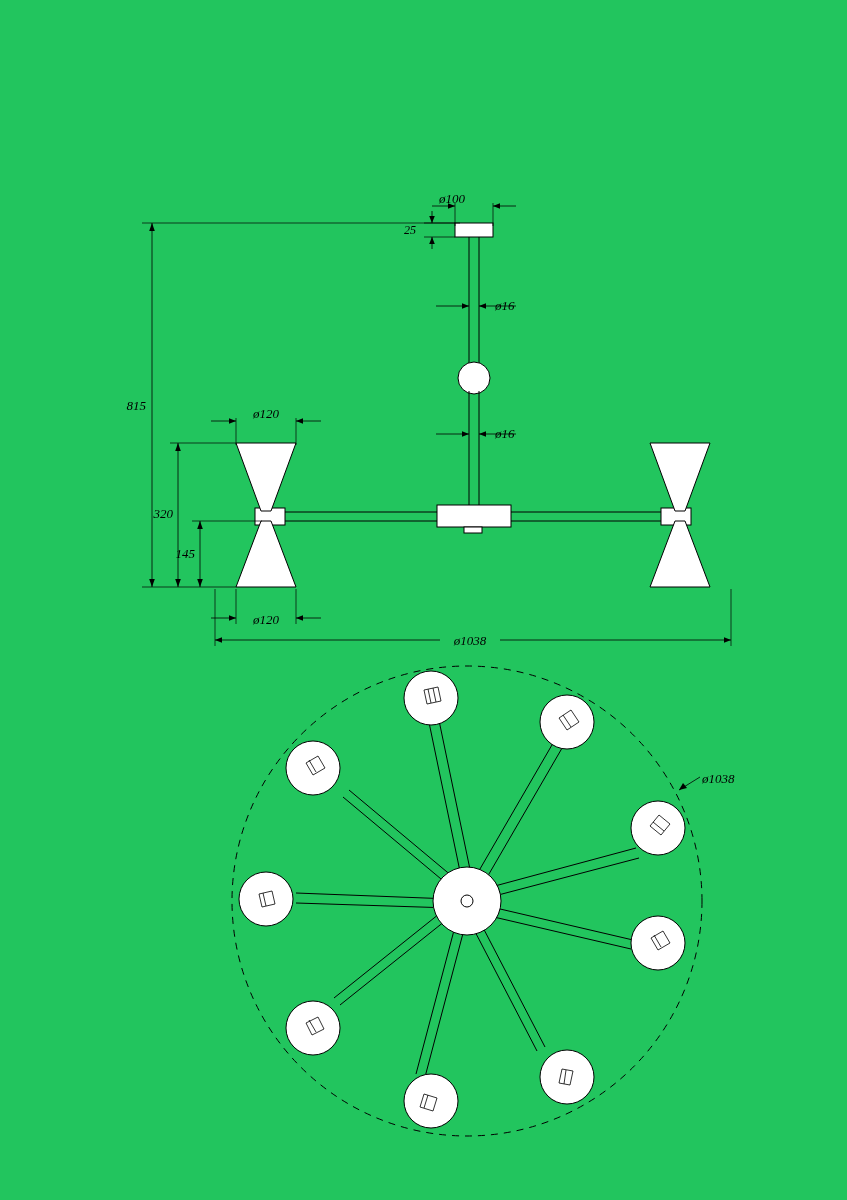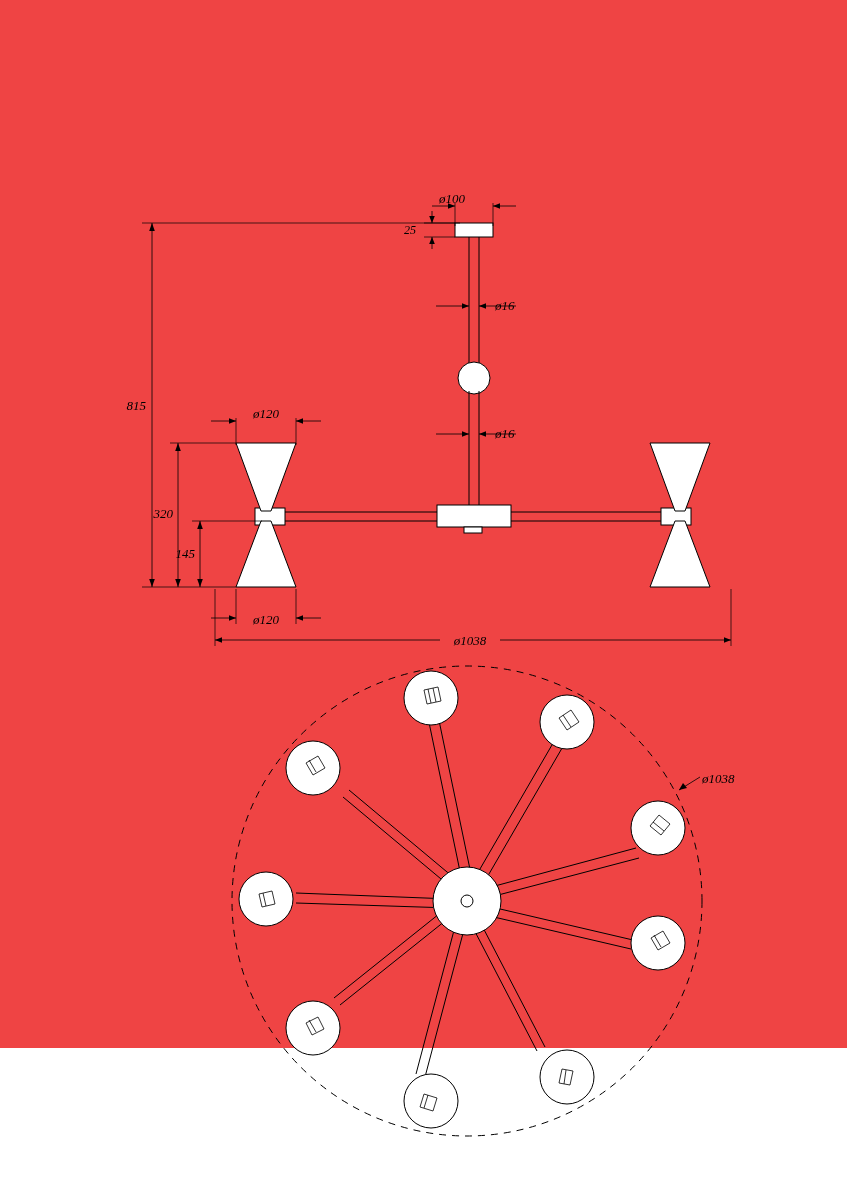--- a/index.html
+++ b/index.html
@@ -10,22 +10,22 @@
   body {
     width: 847px;
     height: 1200px;
     font-family: "Liberation Sans", sans-serif;
     position: relative;
     overflow: hidden;
   }
   #sheet {
     position: relative;
     width: 847px;
-    height: 1048px;
-    background: #ef4444;
+    height: 1200px;
+    background: #22c55e;
   }
   svg.drawing {
     position: absolute;
     left: 0;
     top: 0;
     width: 847px;
     height: 1200px;
   }
   .dimtext {
     font-family: "Liberation Serif", serif;

